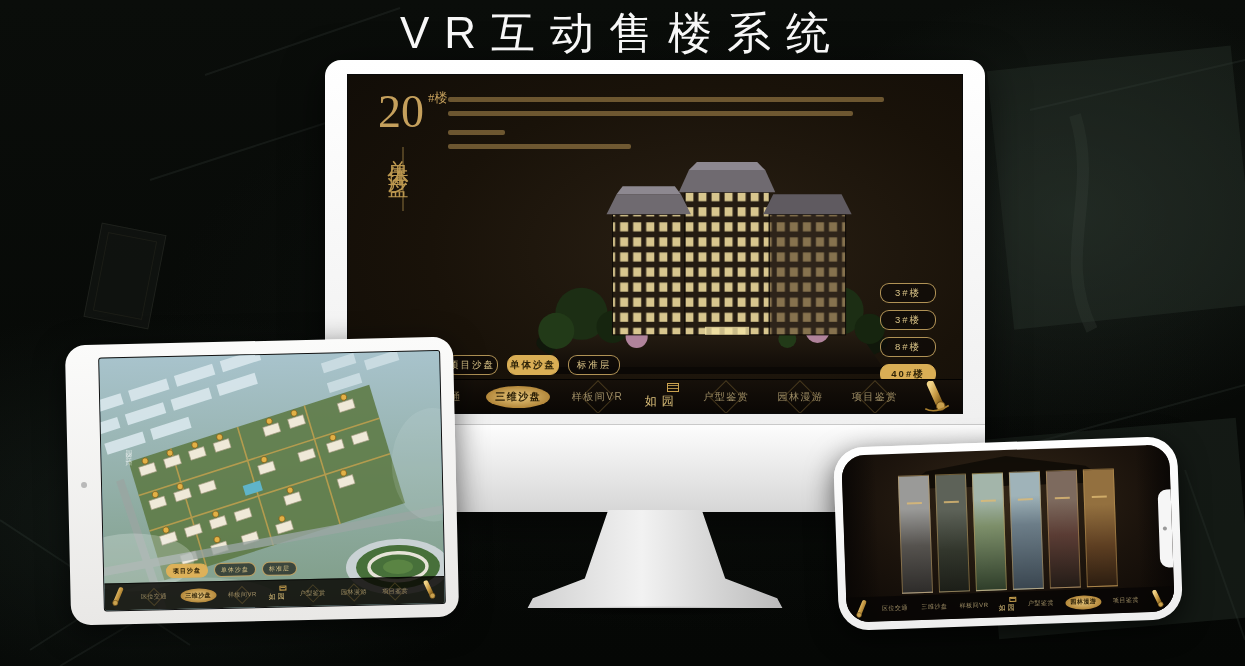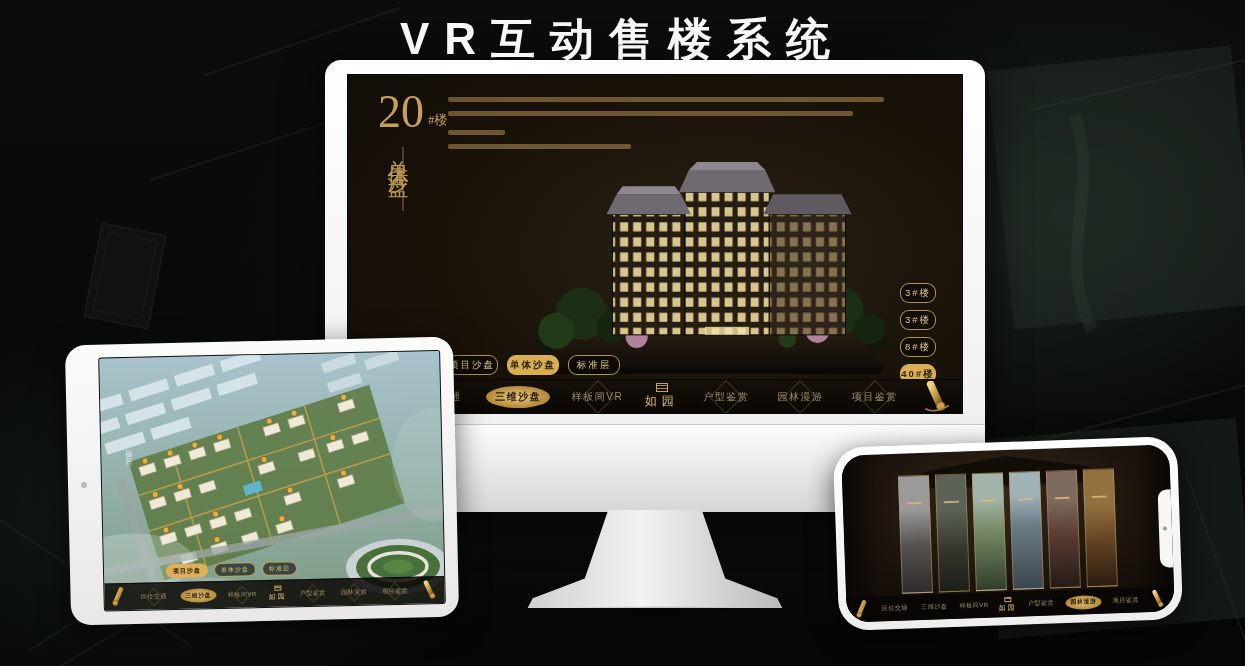--- a/index.html
+++ b/index.html
@@ -13,22 +13,22 @@
       radial-gradient(700px 400px at 55% 50%, rgba(28,34,30,.35), transparent 75%),
       linear-gradient(#0a0d0a,#050705);
   }
   .bg-decor { position:absolute; inset:0; z-index:1; }
   .plaque { position:absolute; left:92px; top:228px; width:66px; height:96px;
     border:1px solid rgba(200,200,180,.08); background:rgba(22,26,22,.55);
     transform:rotate(11deg); z-index:1; }
   .plaque:after{ content:""; position:absolute; inset:7px; border:1px solid rgba(190,170,120,.07); }
 
   
-  .main-title { position:absolute; top:10px; left:0; right:0; text-align:center; z-index:6;
-    color:#f7f7f7; font-size:44px; font-weight:bold; letter-spacing:15px; }
+  .main-title { position:absolute; top:4px; left:0; right:0; text-align:center; z-index:6;
+    color:#f7f7f7; font-size:44px; font-weight:normal; letter-spacing:15px; }
   .footnote { position:absolute; right:12px; bottom:2px; z-index:6;
     color:#e6e6e6; font-size:17px; letter-spacing:2.6px; }
 
   
   .monitor { position:absolute; left:325px; top:60px; z-index:2; }
   .m-frame { width:660px; height:452px; background:linear-gradient(#ffffff,#ececec);
     border-radius:16px; box-shadow:0 10px 40px rgba(0,0,0,.65); position:relative; }
   .m-screen { position:absolute; left:22px; right:22px; top:14px; height:340px;
     background:radial-gradient(520px 300px at 60% 52%, #2a2014 0%, #191209 55%, #100c07 100%);
     border:1px solid #0a0a0a; overflow:hidden; }
@@ -36,57 +36,57 @@
     background:linear-gradient(#fdfdfd,#d6d6d6); border-radius:0 0 16px 16px;
     border-top:1px solid #c9c9c9; }
   .m-stand { position:absolute; left:50%; top:450px; transform:translateX(-50%);
     width:260px; height:98px; background:linear-gradient(90deg,#cfcfcf,#f2f2f2 45%,#b9b9b9);
     clip-path:polygon(32% 0%,68% 0%,77% 70%,97% 90%,99% 100%,1% 100%,3% 90%,23% 70%); }
   .m-shadow { position:absolute; left:50%; top:546px; transform:translateX(-50%);
     width:250px; height:10px; background:radial-gradient(closest-side, rgba(0,0,0,.55), transparent); }
 
   
   .headline { position:absolute; left:30px; top:14px; color:#c5a05c; font-family:"Liberation Serif",serif; }
-  .hl-row { display:flex; align-items:flex-end; gap:4px; }
+  .hl-row { display:flex; gap:4px; }
   .hl-num { font-size:46px; line-height:1; }
   .hl-unit { font-size:13px; padding-bottom:6px; }
   .hl-sub { margin-top:8px; margin-left:6px; writing-mode:vertical-rl; font-size:21px;
     letter-spacing:6px; color:#bb974f; }
   .hl-rule { width:2px; height:64px; background:rgba(187,151,79,.35); position:absolute; left:54px; top:72px; }
 
   .paragraph { position:absolute; left:100px; top:22px; width:436px; }
   .p-line { height:5px; border-radius:2px; background:rgba(193,155,88,.5); margin-bottom:9px; }
   .p-line:nth-child(1){ width:100%; }
   .p-line:nth-child(2){ width:93%; }
   .p-line:nth-child(3){ width:13%; margin-top:14px;}
   .p-line:nth-child(4){ width:42%; }
 
   .bld { position:absolute; left:138px; top:52px; width:452px; height:258px; }
 
   .floor-btns { position:absolute; right:26px; top:208px; display:flex; flex-direction:column; gap:7px; }
   .pill { font-size:9.5px; letter-spacing:2px; color:#d9c387; text-align:center;
     border:1px solid rgba(205,170,100,.85); border-radius:9px; padding:2.5px 0;
-    background:rgba(12,9,6,.6); width:36px; cursor:default; }
+    background:rgba(12,9,6,.6); width:56px; cursor:default; }
   .pill.active { background:#d9ae55; color:#2f2408; font-weight:bold; border-color:#d9ae55; }
 
   .m-tabs { position:absolute; left:98px; bottom:38px; display:flex; gap:9px; }
   .m-tabs .pill { width:52px; }
 
   .navbar { position:absolute; left:0; right:0; bottom:0; height:34px;
     background:linear-gradient(#16100a,#0a0704); border-top:1px solid rgba(0,0,0,.7);
     display:flex; align-items:center; justify-content:space-between; padding:0 10px 0 64px; }
   .nav-item { position:relative; min-width:54px; height:100%; display:flex; align-items:center;
     justify-content:center; font-size:10px; letter-spacing:1.5px; color:#a08f66; }
   .nav-item .diamond { position:absolute; width:24px; height:24px;
     border:1px solid rgba(150,120,60,.38); transform:rotate(45deg); }
   .nav-item .lbl { position:relative; z-index:1; }
   .nav-item.active { color:#2e2208; font-weight:bold; }
   .nav-item.active .lbl { background:radial-gradient(closest-side,#e8c87e,#b3873a);
     border-radius:50%; padding:4px 9px; }
-  .logo { display:flex; flex-direction:column; align-items:center; gap:1px;
+  .logo { display:flex; flex-direction:column; align-items:flex-end; gap:1px;
     color:#dcc07a; font-family:"Liberation Serif",serif; }
   .seal { border:1px solid #caa24f;
     background:repeating-linear-gradient(0deg, transparent 0 2px, rgba(202,162,79,.85) 2px 3px); }
   .logo-m .seal { width:12px; height:9px; }
   .logo-m .logo-txt { font-size:12px; letter-spacing:5px; }
   .scrollicon { display:block; }
 
   
   .ipad { position:absolute; left:68px; top:341px; width:388px; height:280px; z-index:3;
     background:linear-gradient(#fbfbfa,#e9e8e6); border-radius:20px;

